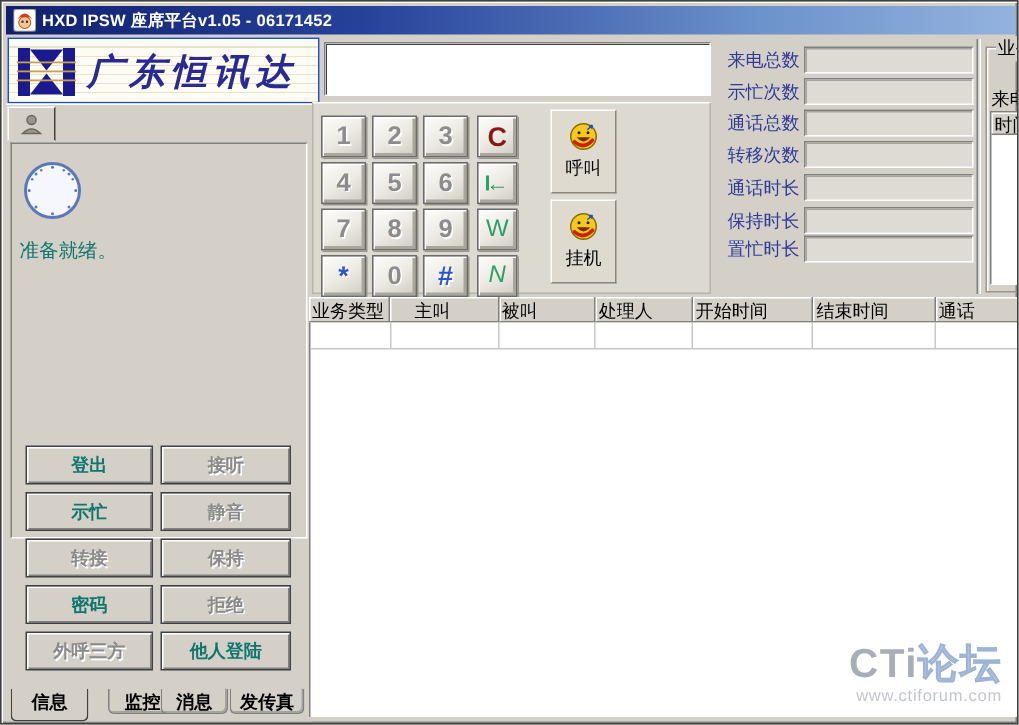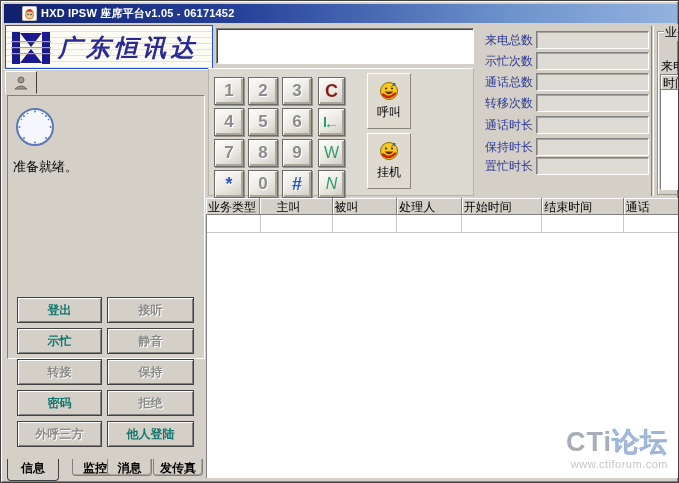--- a/index.html
+++ b/index.html
@@ -2,21 +2,21 @@
 <html><head>
 <meta charset="utf-8">
 <style>
   html,body{margin:0;padding:0;background:#888;}
   *{box-sizing:border-box;font-family:"Liberation Sans",sans-serif;}
   .window{position:relative;width:679px;height:483px;background:#d4d0c8;overflow:hidden;
     border:1px solid #404040;box-shadow:inset 1px 1px 0 #ffffff, inset -1px -1px 0 #808080;}
   
   .titlebar{position:absolute;left:3px;top:3px;width:673px;height:19px;
     background:linear-gradient(90deg,#10206e 0%,#26419a 35%,#6d93cc 75%,#93b2de 100%);
-    display:flex;align-items:center;padding:0 18px;}
+    display:flex;align-items:center;padding:0 5px;}
   .title-icon{width:15px;height:15px;margin-right:4px;flex:0 0 auto;}
   .title-text{color:#fff;font-size:11px;font-weight:bold;white-space:nowrap;letter-spacing:.2px;}
   
   .logo-panel{position:absolute;left:4px;top:24px;width:208px;height:44px;background:#fdfcf4;
     border:1px solid #1d4ed8;overflow:hidden;}
   .logo-stripes{position:absolute;inset:0;background:repeating-linear-gradient(180deg,transparent 0 5px,#d9cba4 5px 6px);opacity:.55;}
   .logo-mark{position:absolute;left:5px;top:4px;}
   .logo-text{position:absolute;left:52px;top:6px;font-family:"Liberation Serif",serif;
     font-size:24px;font-weight:bold;font-style:italic;color:#2a2a92;letter-spacing:4px;white-space:nowrap;}
   
@@ -41,21 +41,21 @@
   .biz-time{height:15px;background:#d4d0c8;border-bottom:1px solid #808080;box-shadow:inset 1px 1px 0 #fff;
     font-size:12px;padding:0 2px;white-space:nowrap;}
   
   .left-panel{position:absolute;left:3px;top:68px;width:204px;height:412px;background:#d4d0c8;
     border-top:1px solid #fff;}
   .mini-tab{position:absolute;left:1px;top:1px;width:32px;height:23px;background:#d4d0c8;
     border:1px solid;border-color:#fff #404040 #d4d0c8 #fff;display:flex;align-items:center;justify-content:center;}
   .status-box{position:absolute;left:3px;top:25px;width:198px;height:264px;background:#d4d0c8;
     border:1px solid;border-color:#808080 #fff #fff #808080;}
   .clock{position:absolute;left:6px;top:10px;}
-  .ready-text{position:absolute;left:5px;top:62px;font-size:13px;color:#000000;}
+  .ready-text{position:absolute;left:5px;top:62px;font-size:13px;color:#0f766e;}
   .agent-btn{position:absolute;width:85px;height:26px;background:#d4d0c8;border:1px solid #404040;
     box-shadow:inset 1px 1px 0 #fff, inset -1px -1px 0 #808080;
     font-size:12px;font-weight:bold;color:#0f766e;display:flex;align-items:center;justify-content:center;cursor:pointer;}
   .agent-btn.disabled{color:#8a8a8a;text-shadow:1px 1px 0 #fff;}
   .col2{width:87px;}
   
   .btab{position:absolute;top:389px;height:17px;background:#d4d0c8;
     border:1px solid #808080;border-top:none;border-radius:0 0 4px 4px;
     font-size:12px;font-weight:bold;display:flex;align-items:flex-start;justify-content:center;
     padding-top:1px;cursor:pointer;box-shadow:inset -1px -1px 0 #a8a49c;}

